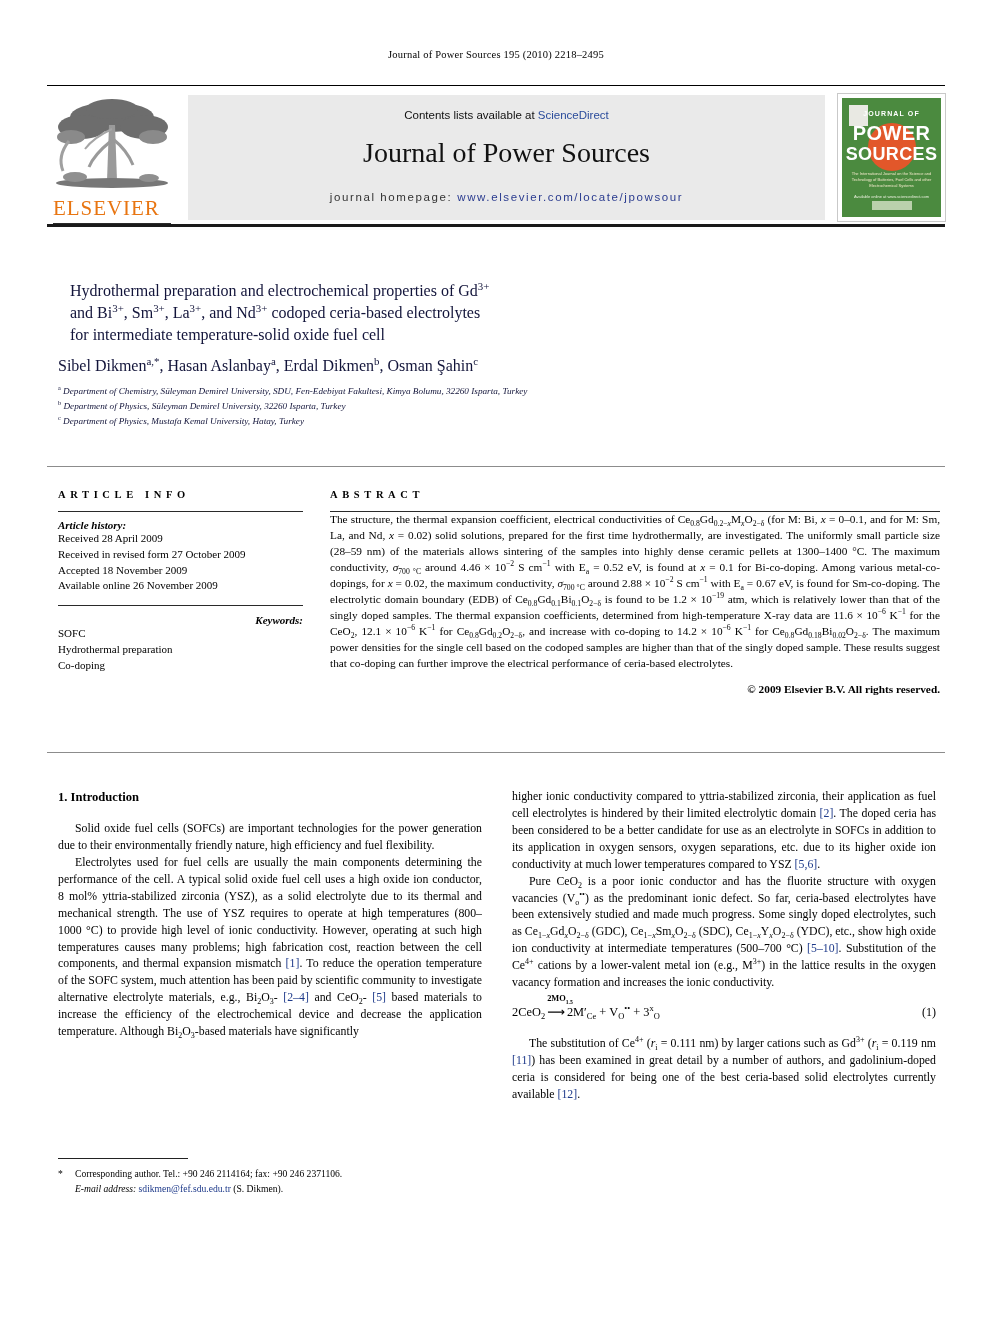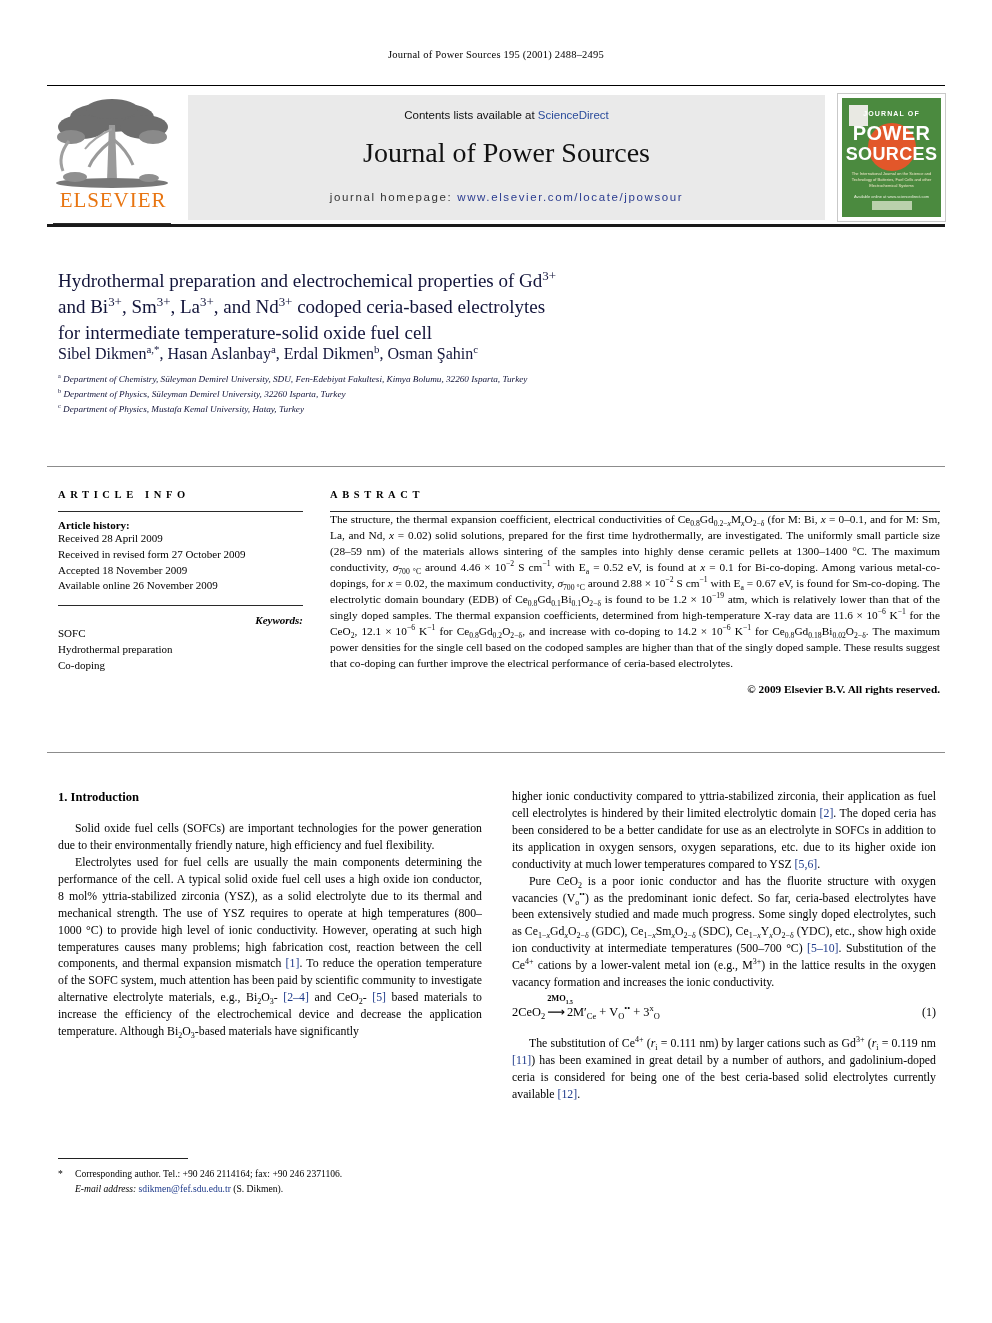--- a/index.html
+++ b/index.html
@@ -45,23 +45,22 @@
     width: 898px; height: 1px;
     background: #000;
   }
   .elsevier-logo {
     position: absolute;
     left: 2px; top: 10px;
     width: 126px; height: 126px;
   }
   .elsevier-word {
     position: absolute;
-    left: 4px; top: 93px;
+    left: 4px; top: 101px;
     width: 120px;
-    text-align: center;
     font-family: "Liberation Serif", serif;
     font-size: 21px;
     letter-spacing: 0.045em;
     color: #e87511;
   }
   .elsevier-underline {
     position: absolute;
     left: 4px; top: 128px;
     width: 118px; height: 3px;
     background: #2b2b2b;
@@ -188,24 +187,24 @@
   }
 
   
   .title-block {
     position: absolute;
     left: 58px; top: 268px;
     width: 880px;
   }
   .paper-title {
     font-family: "Liberation Serif", serif;
-    font-size: 19px;
+    font-size: 16px;
     line-height: 1.36;
     color: #12143a;
-    margin: 0;
+    margin: 12px;
     font-weight: normal;
   }
   .authors {
     font-family: "Liberation Serif", serif;
     font-size: 16px;
     color: #12143a;
   }
   .affils {
     margin-top: 9px;
     font-family: "Liberation Serif", serif;
@@ -244,20 +243,21 @@
   }
   .hair-rule {
     margin-top: 11px;
     width: 100%;
     height: 1px;
     background: #2a2a2a;
   }
   .hist-label {
     margin-top: 7px;
     font-size: 11px;
+    font-style: italic;
     font-weight: bold;
   }
   .hist-line {
     font-size: 11px;
     line-height: 1.44;
   }
   .kw-block { margin-top: 11px; }
   .kw-label {
     margin-top: 8px;
     font-size: 11px;
@@ -362,21 +362,21 @@
     line-height: 1.6;
     font-weight: bold;
   }
   .imprint .doi-link { color: #1e3a8a; font-weight: bold; }
 </style>
 </head>
 <body>
 
 <div class="page">
 
-  <div class="running-head">Journal of Power Sources 195 (2001) 2488–2495</div>
+  <div class="running-head">Journal of Power Sources 195 (2010) 2218–2495</div>
 
   <div class="masthead">
     <div class="masthead-rule-top"></div>
 
     <div class="elsevier-logo">
       <svg width="126" height="100" viewBox="0 0 126 100" aria-hidden="true">
         <g fill="#6d6d6d">
           <ellipse cx="63" cy="22" rx="42" ry="15"></ellipse>
           <ellipse cx="33" cy="32" rx="24" ry="12"></ellipse>
           <ellipse cx="95" cy="32" rx="24" ry="12"></ellipse>

